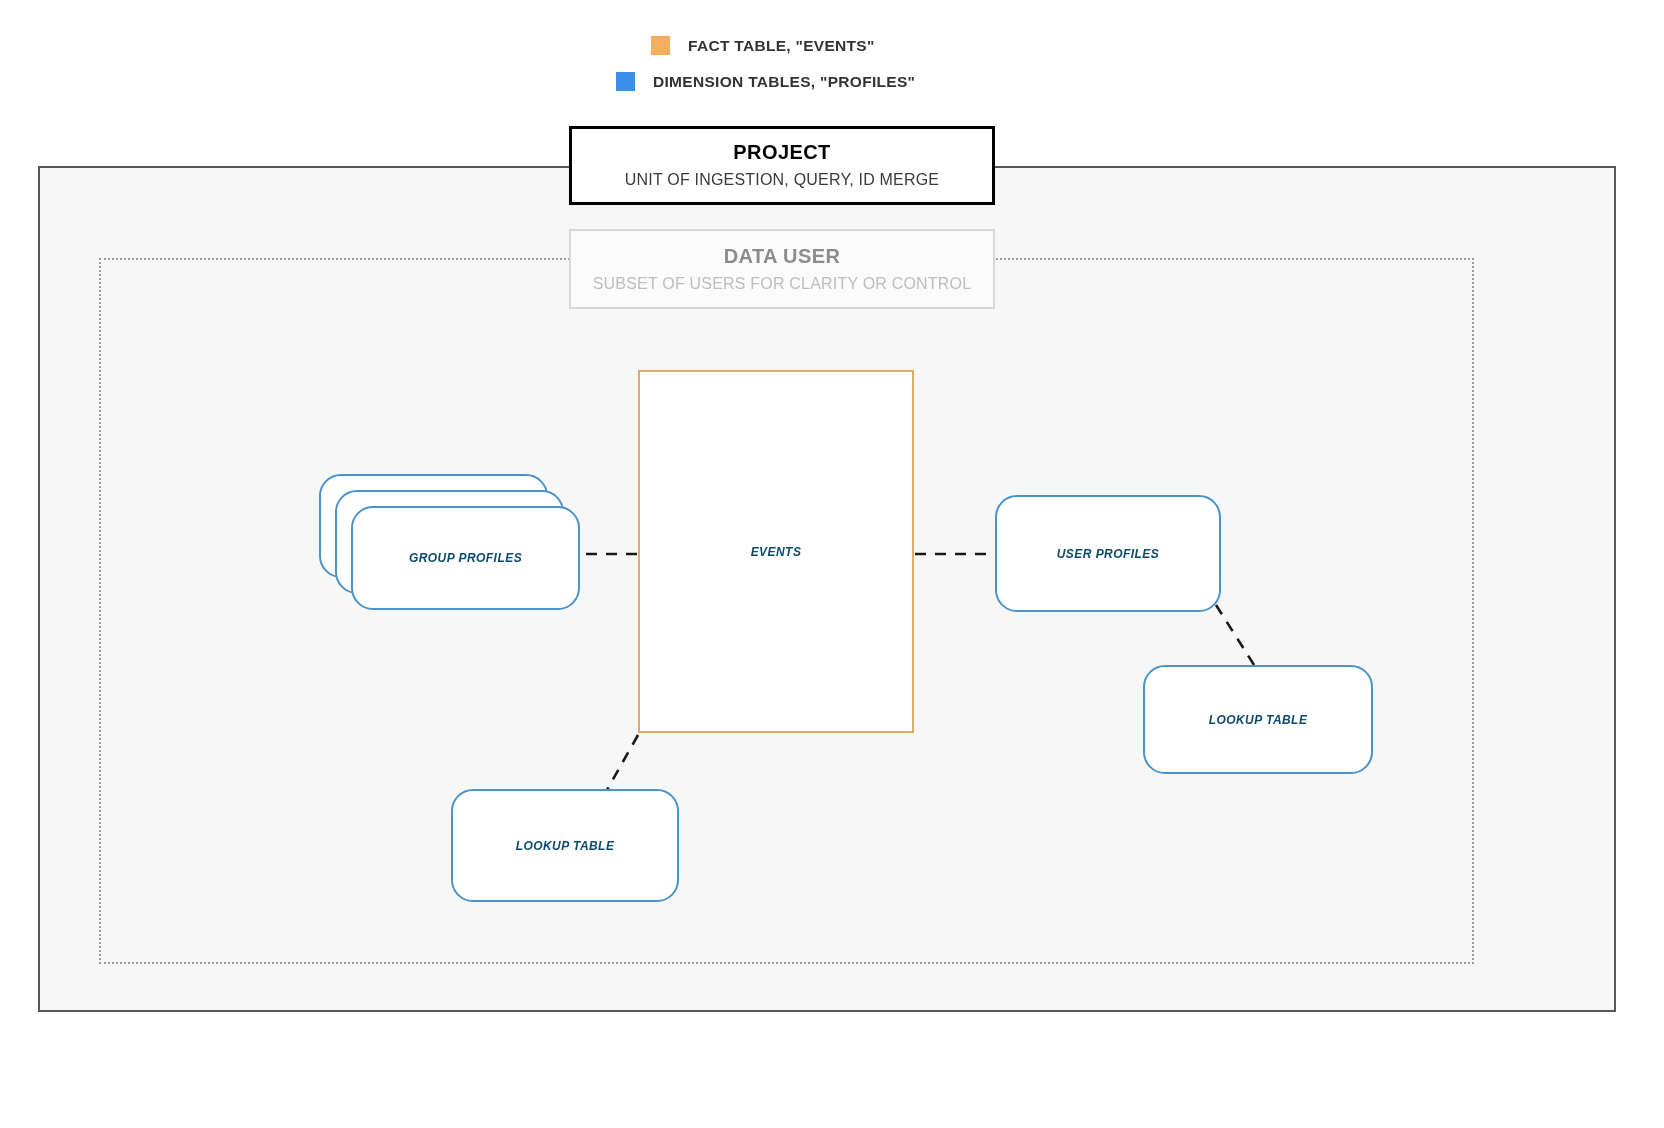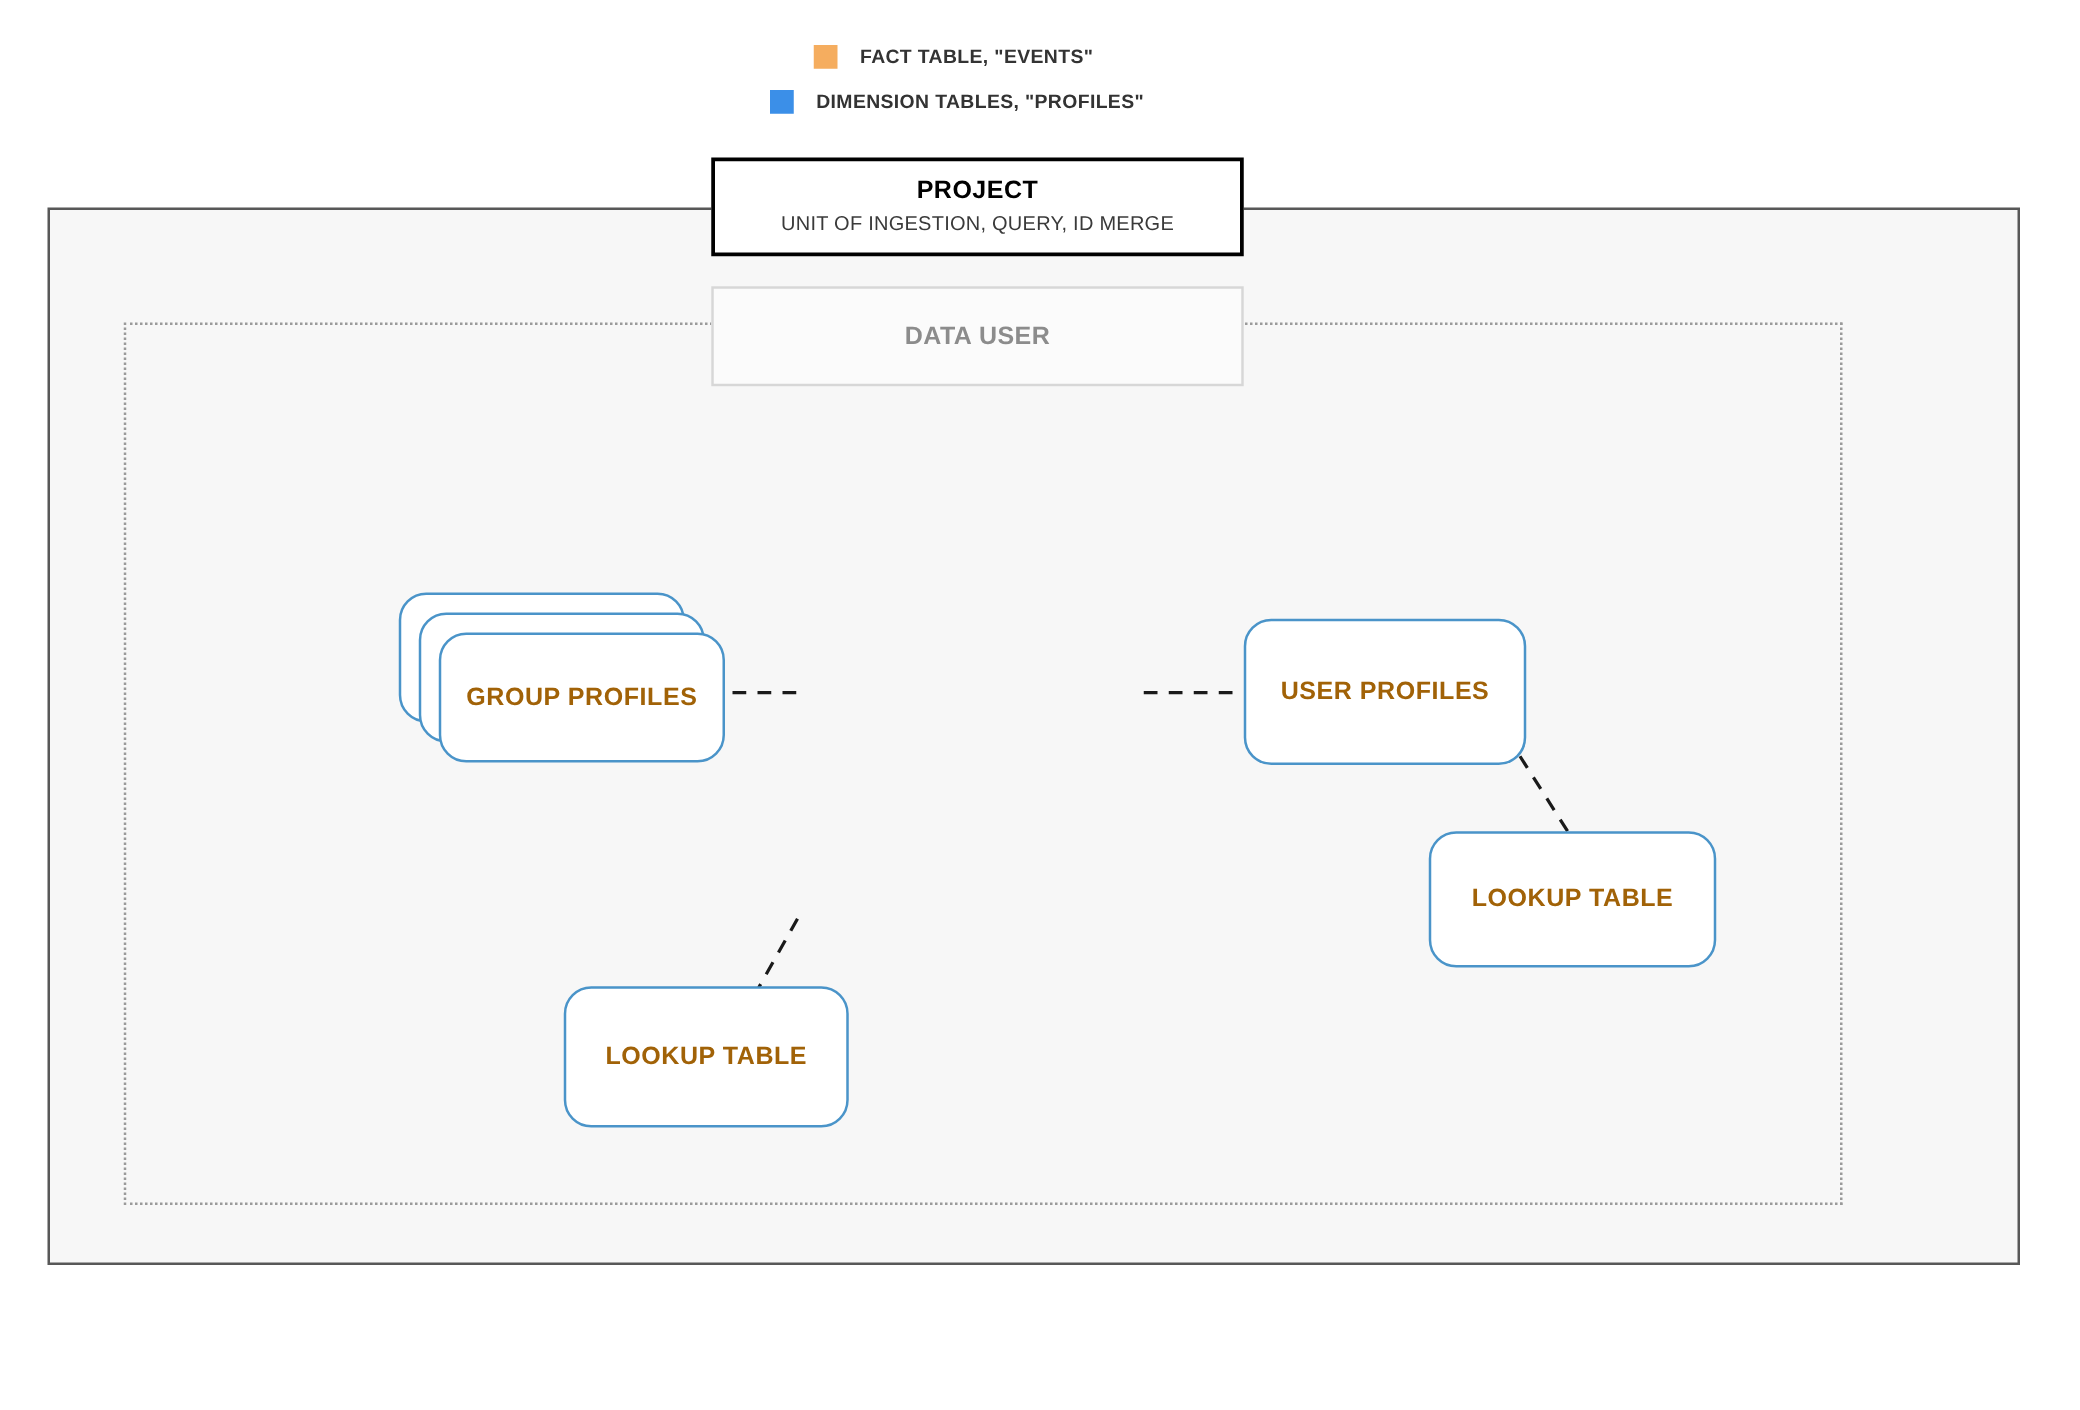--- a/index.html
+++ b/index.html
@@ -110,25 +110,26 @@
   
   .node {
     position: absolute;
     box-sizing: border-box;
     background: #ffffff;
     display: flex;
     align-items: center;
     justify-content: center;
   }
   .node-label {
-    font-size: 20px;
+    font-size: 12px;
     font-weight: bold;
     letter-spacing: 0.45px;
-    color: #a16207;
+    color: #0c4a6e;
     white-space: nowrap;
+    font-style: italic;
   }
 
   .node-blue {
     border: 2px solid #4a94c9;
     border-radius: 22px;
   }
 
   
   #events-box {
     left: 638px;
@@ -218,20 +219,23 @@
 
     <line x1="566" y1="554" x2="638" y2="554" stroke="#1a1a1a" stroke-width="2.6" stroke-dasharray="11 9"></line>
 
     <line x1="915" y1="554" x2="995" y2="554" stroke="#1a1a1a" stroke-width="2.6" stroke-dasharray="11 9"></line>
 
     <line x1="638" y1="735" x2="607" y2="790" stroke="#1a1a1a" stroke-width="2.6" stroke-dasharray="11 9"></line>
 
     <line x1="1216" y1="605" x2="1256" y2="668" stroke="#1a1a1a" stroke-width="2.6" stroke-dasharray="11 9"></line>
   </svg>
 
+  <div class="node" id="events-box">
+    <span class="node-label">EVENTS</span>
+  </div>
 
   <div id="group-profiles-stack">
     <div class="stack-card" id="stack-card-3"></div>
     <div class="stack-card" id="stack-card-2"></div>
     <div class="stack-card" id="stack-card-1">
       <span class="node-label">GROUP PROFILES</span>
     </div>
   </div>
 
   <div class="node node-blue" id="user-profiles-box">
@@ -246,15 +250,16 @@
     <span class="node-label">LOOKUP TABLE</span>
   </div>
 
   <div class="header-box" id="project-box">
     <div class="header-title">PROJECT</div>
     <div class="header-sub">UNIT OF INGESTION, QUERY, ID MERGE</div>
   </div>
 
   <div class="header-box" id="dataview-box">
     <div class="header-title">DATA USER</div>
+    <div class="header-sub">SUBSET OF USERS FOR CLARITY OR CONTROL</div>
   </div>
 
 </div>
 
 </body></html>

